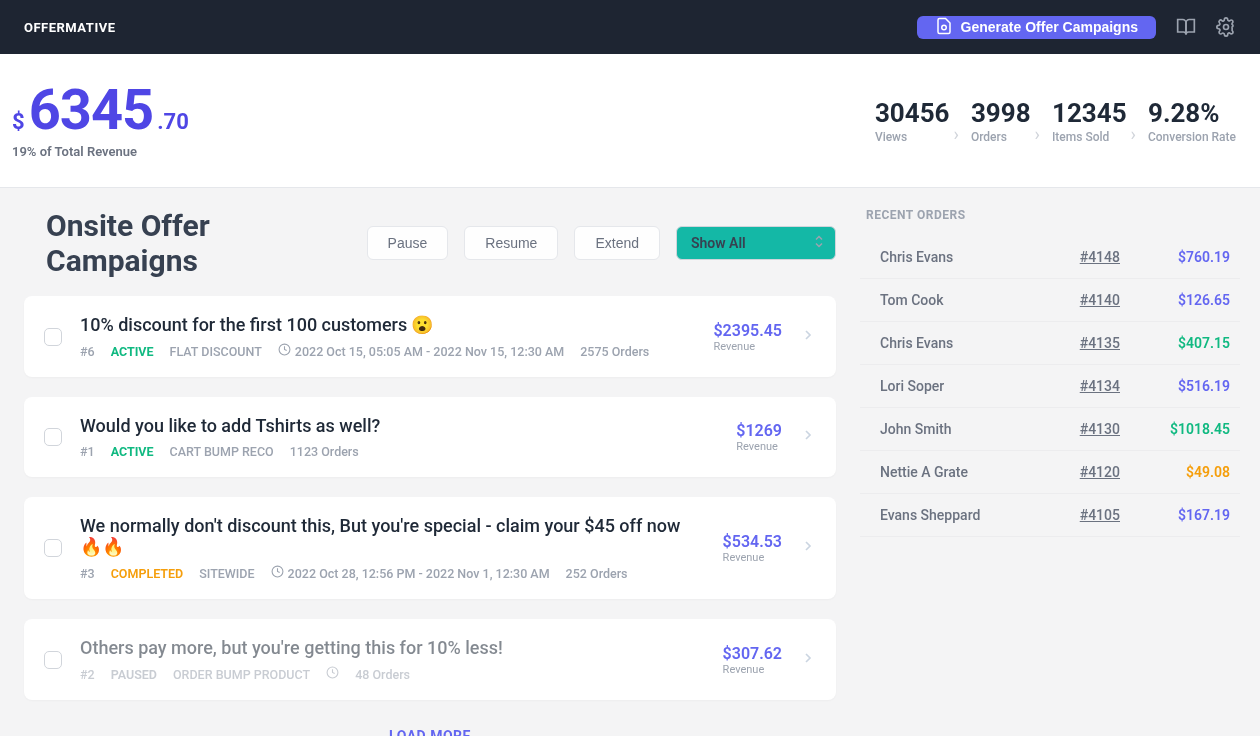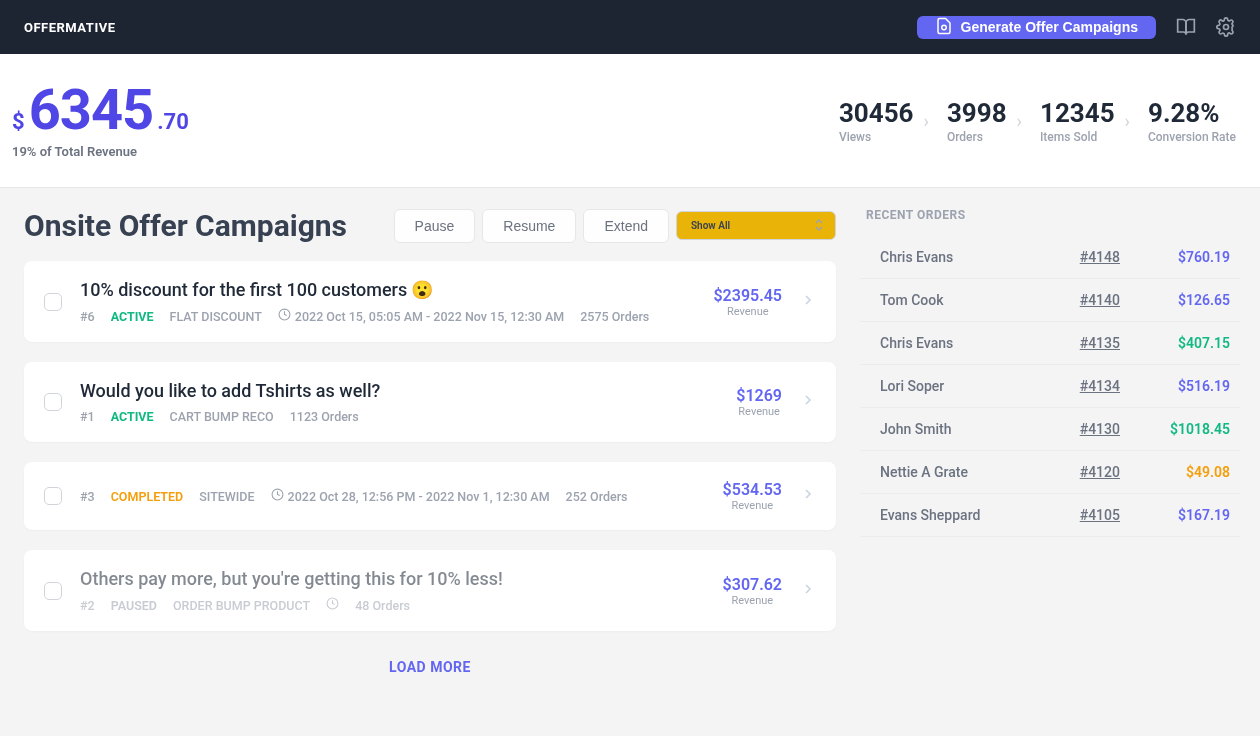--- a/index.html
+++ b/index.html
@@ -16,50 +16,50 @@
 
 
 .statsbar { background: #fff; padding: 28px 24px 28px 12px; display: flex; align-items: center; justify-content: space-between; border-bottom: 1px solid #e5e7eb; }
 .revenue-block { display: flex; flex-direction: column; }
 .revenue-main { display: flex; align-items: baseline; color: #4f46e5; font-weight: 700; }
 .rev-dollar { font-size: 22px; margin-right: 4px; }
 .rev-big { font-size: 56px; line-height: 1; letter-spacing: -1px; }
 .rev-small { font-size: 22px; margin-left: 4px; }
 .rev-sub { color: #6b7280; font-size: 13px; margin-top: 6px; font-weight: 600; }
 
-.stat-row { display: flex; align-items: center; gap: 6px; }
+.stat-row { display: flex; align-items: flex-end; }
 .stat { display: flex; flex-direction: column; }
 .stat-num { font-size: 26px; font-weight: 700; color: #1f2937; }
 .stat-lbl { font-size: 12px; color: #9ca3af; font-weight: 500; margin-top: 2px; }
 .stat-chevron { color: #d1d5db; font-size: 18px; padding: 0 12px 0 4px; }
 
 
 .main { display: flex; padding: 20px 20px 0 24px; gap: 24px; }
 .left { flex: 1; min-width: 0; }
 .right { width: 380px; }
 
-.page-title-row { display: flex; align-items: center; gap: 7px; margin-bottom: 18px; }
+.page-title-row { display: flex; align-items: center; gap: 16px; margin-bottom: 18px; margin-left: 22px; }
 .page-title { font-size: 30px; font-weight: 700; color: #374151; flex: 1; }
 .actbtn { background: #fefefe; border: 1px solid #e5e7eb; border-radius: 6px; padding: 8px 20px; font-size: 14px; color: #6b7280; cursor: pointer; font-weight: 500; }
-.select-wrap { position: relative; background: #eab308; border: 1px solid #d1d5db; border-radius: 6px; padding: 8px 36px 8px 14px; font-size: 10px; font-weight: 600; color: #374151; cursor: pointer; min-width: 160px; }
+.select-wrap { position: relative; background: #14b8a6; border: 1px solid #d1d5db; border-radius: 6px; padding: 8px 36px 8px 14px; font-size: 14px; font-weight: 600; color: #374151; cursor: pointer; min-width: 160px; }
 .select-wrap .updown { position: absolute; right: 10px; top: 50%; transform: translateY(-50%); color: #9ca3af; }
 
 .campaign { background: #fff; border-radius: 8px; padding: 18px 20px; margin-bottom: 20px; display: flex; align-items: center; gap: 18px; box-shadow: 0 1px 2px rgba(0,0,0,0.03); }
 .campaign.dim .c-title, .campaign.dim .meta { opacity: 0.55; }
 .chk { width: 18px; height: 18px; border: 1.5px solid #d1d5db; border-radius: 5px; flex-shrink: 0; cursor: pointer; }
 .c-body { flex: 1; min-width: 0; }
 .c-title { font-size: 18px; font-weight: 500; color: #1f2937; margin-bottom: 8px; }
 .meta { display: flex; align-items: center; gap: 16px; font-size: 12.5px; color: #9ca3af; font-weight: 500; flex-wrap: wrap; }
 .meta .idx { color: #9ca3af; }
 .status-active { color: #10b981; font-weight: 700; }
 .status-completed { color: #f59e0b; font-weight: 600; }
 .status-paused { color: #9ca3af; font-weight: 600; }
 .clock { display: inline-flex; align-items: center; gap: 4px; }
 .clock svg { width: 13px; height: 13px; }
-.c-rev { text-align: center; }
+.c-rev { text-align: left; }
 .c-rev-amt { color: #6366f1; font-weight: 600; font-size: 16px; }
 .c-rev-lbl { color: #9ca3af; font-size: 11px; }
 .c-chevron { color: #cbd5e1; cursor: pointer; }
 .c-chevron svg { width: 16px; height: 16px; }
 
 .loadmore { text-align: center; color: #6366f1; font-weight: 700; font-size: 14px; letter-spacing: 0.5px; padding: 8px 0 16px; cursor: pointer; }
 
 
 .ro-title { font-size: 12px; font-weight: 700; color: #9ca3af; letter-spacing: 0.5px; margin-bottom: 14px; padding-left: 6px; }
 .ro-row { display: flex; align-items: center; padding: 13px 10px 13px 20px; font-size: 14px; border-bottom: 1px solid #ececee; }
@@ -191,20 +191,21 @@
             <div class="c-rev-amt">$1269</div>
             <div class="c-rev-lbl">Revenue</div>
           </div>
           <div class="c-chevron"><svg viewBox="0 0 24 24" fill="none" stroke="currentColor" stroke-width="2.5">
               <path d="M9 18l6-6-6-6"></path>
             </svg></div>
         </div>
         <div class="campaign">
           <div class="chk"></div>
           <div class="c-body">
+            <div class="c-title">We normally don't discount this, But you're special - claim your $45 off now 🔥🔥</div>
             <div class="meta">
               <span class="idx">#3</span>
               <span class="status-completed">COMPLETED</span>
               <span>SITEWIDE</span>
               <span class="clock">
                 <span><svg viewBox="0 0 24 24" fill="none" stroke="currentColor" stroke-width="2">
                     <circle cx="12" cy="12" r="10"></circle>
                     <path d="M12 6v6l4 2"></path>
                   </svg></span>
                 <span>2022 Oct 28, 12:56 PM - 2022 Nov 1, 12:30 AM</span>

